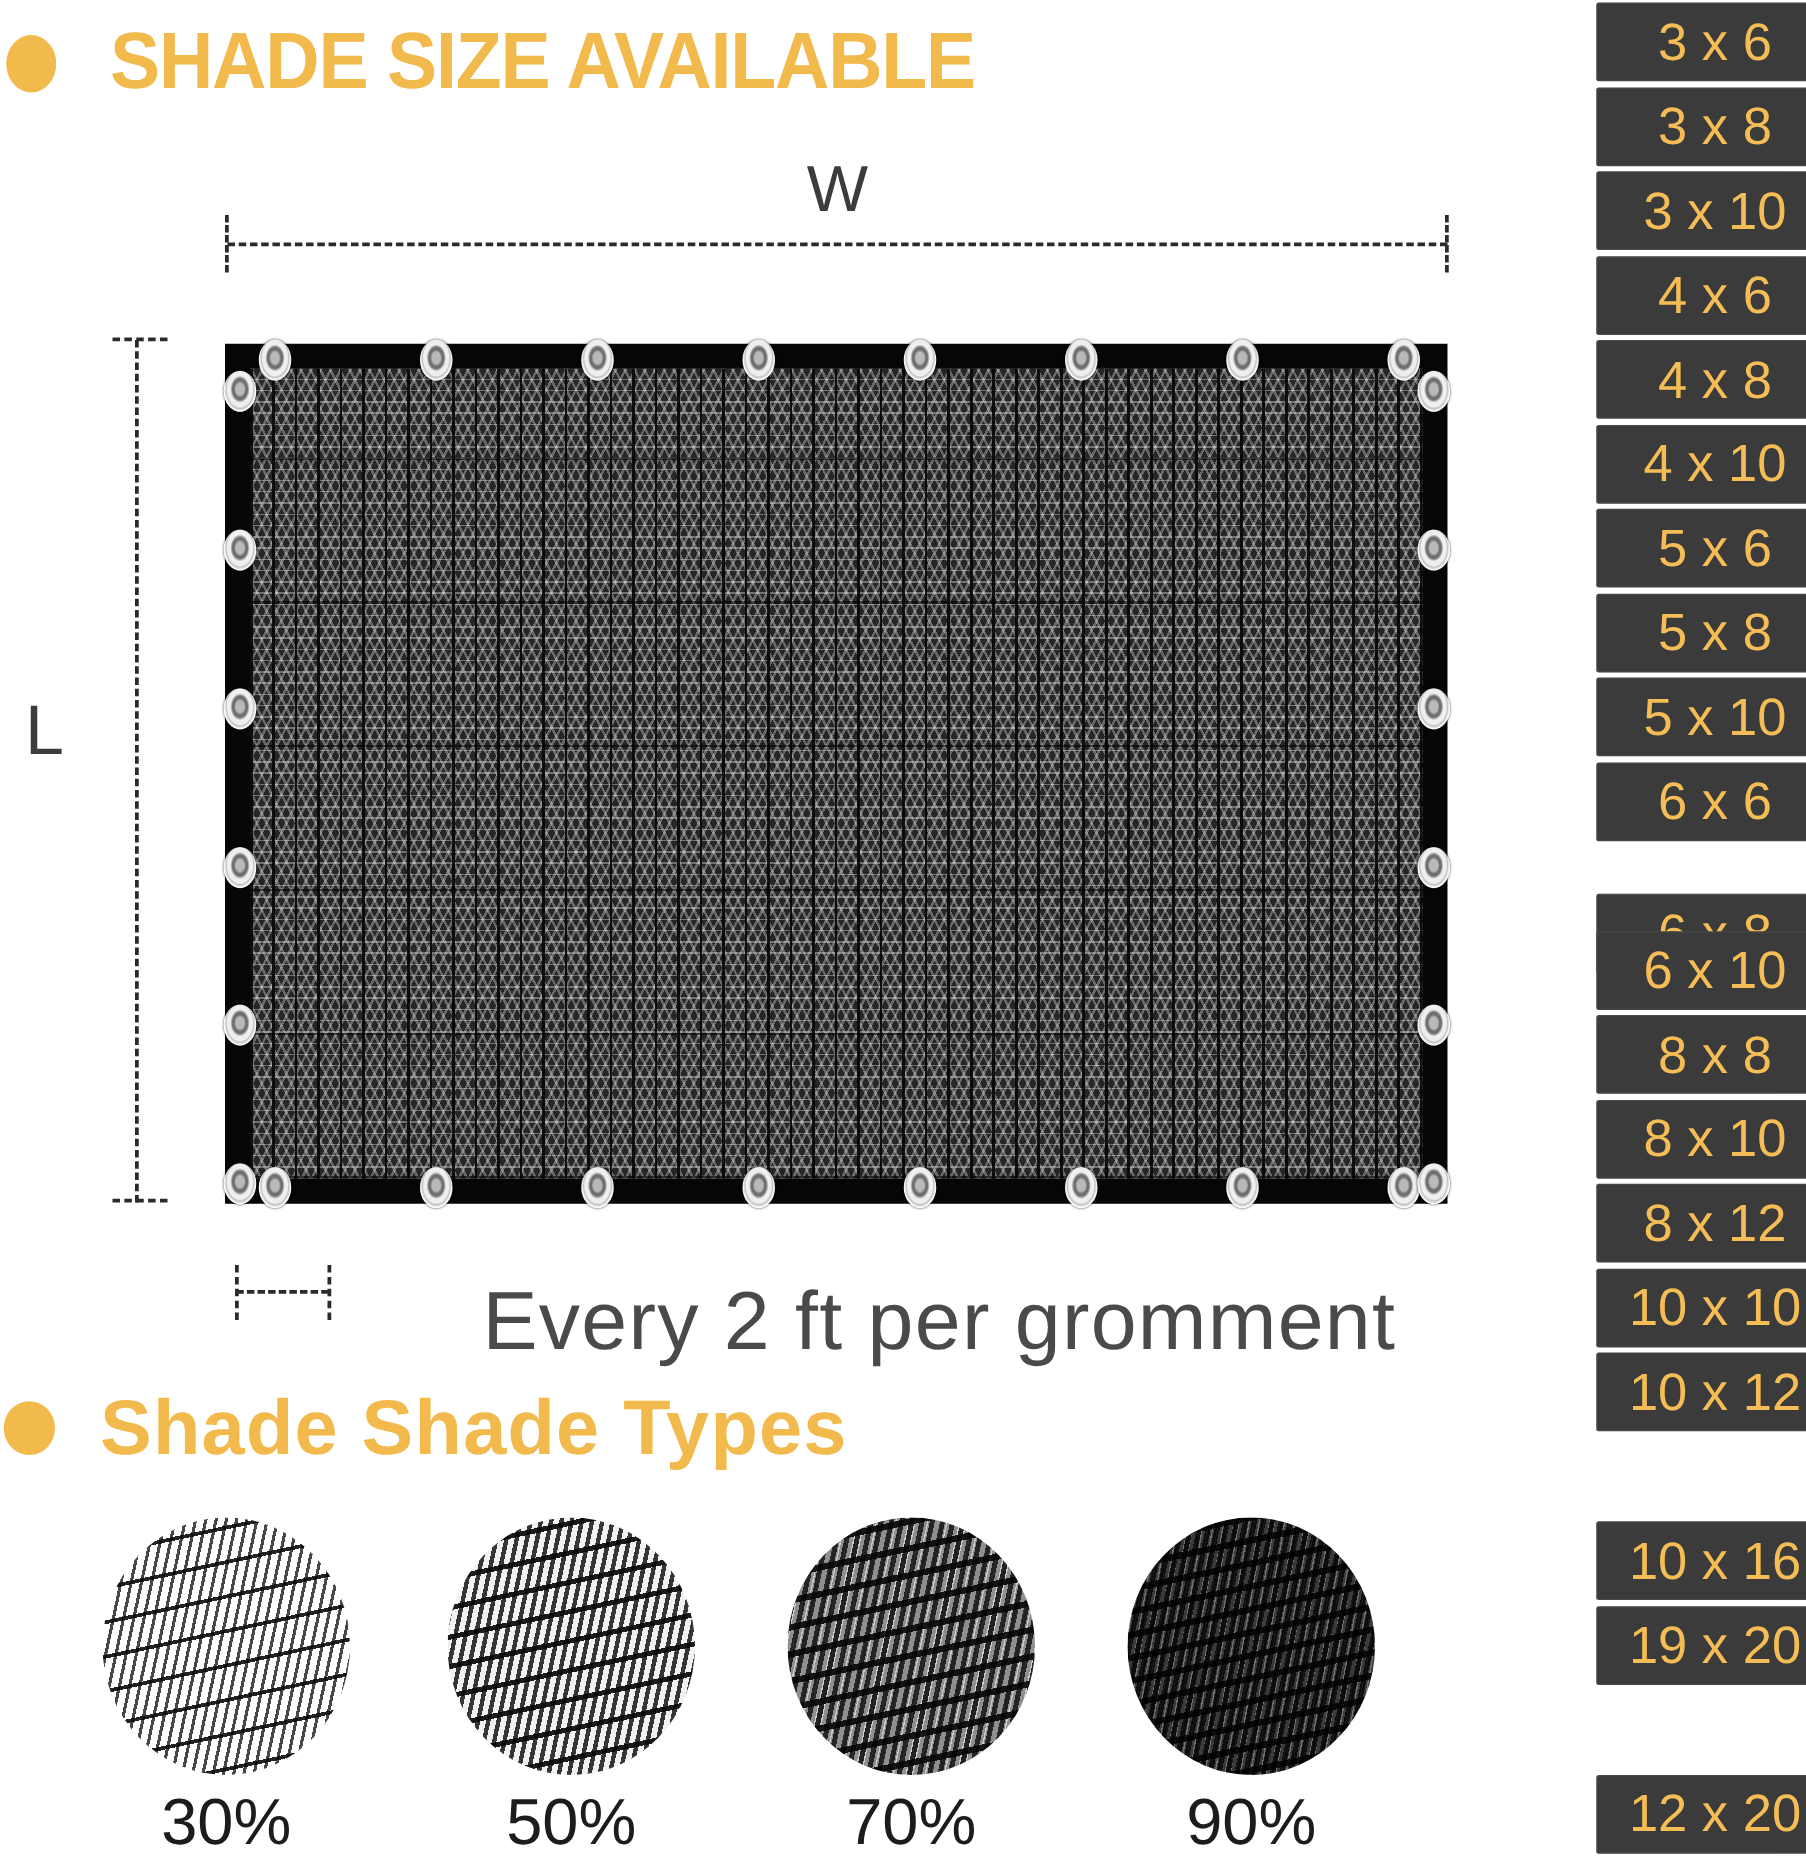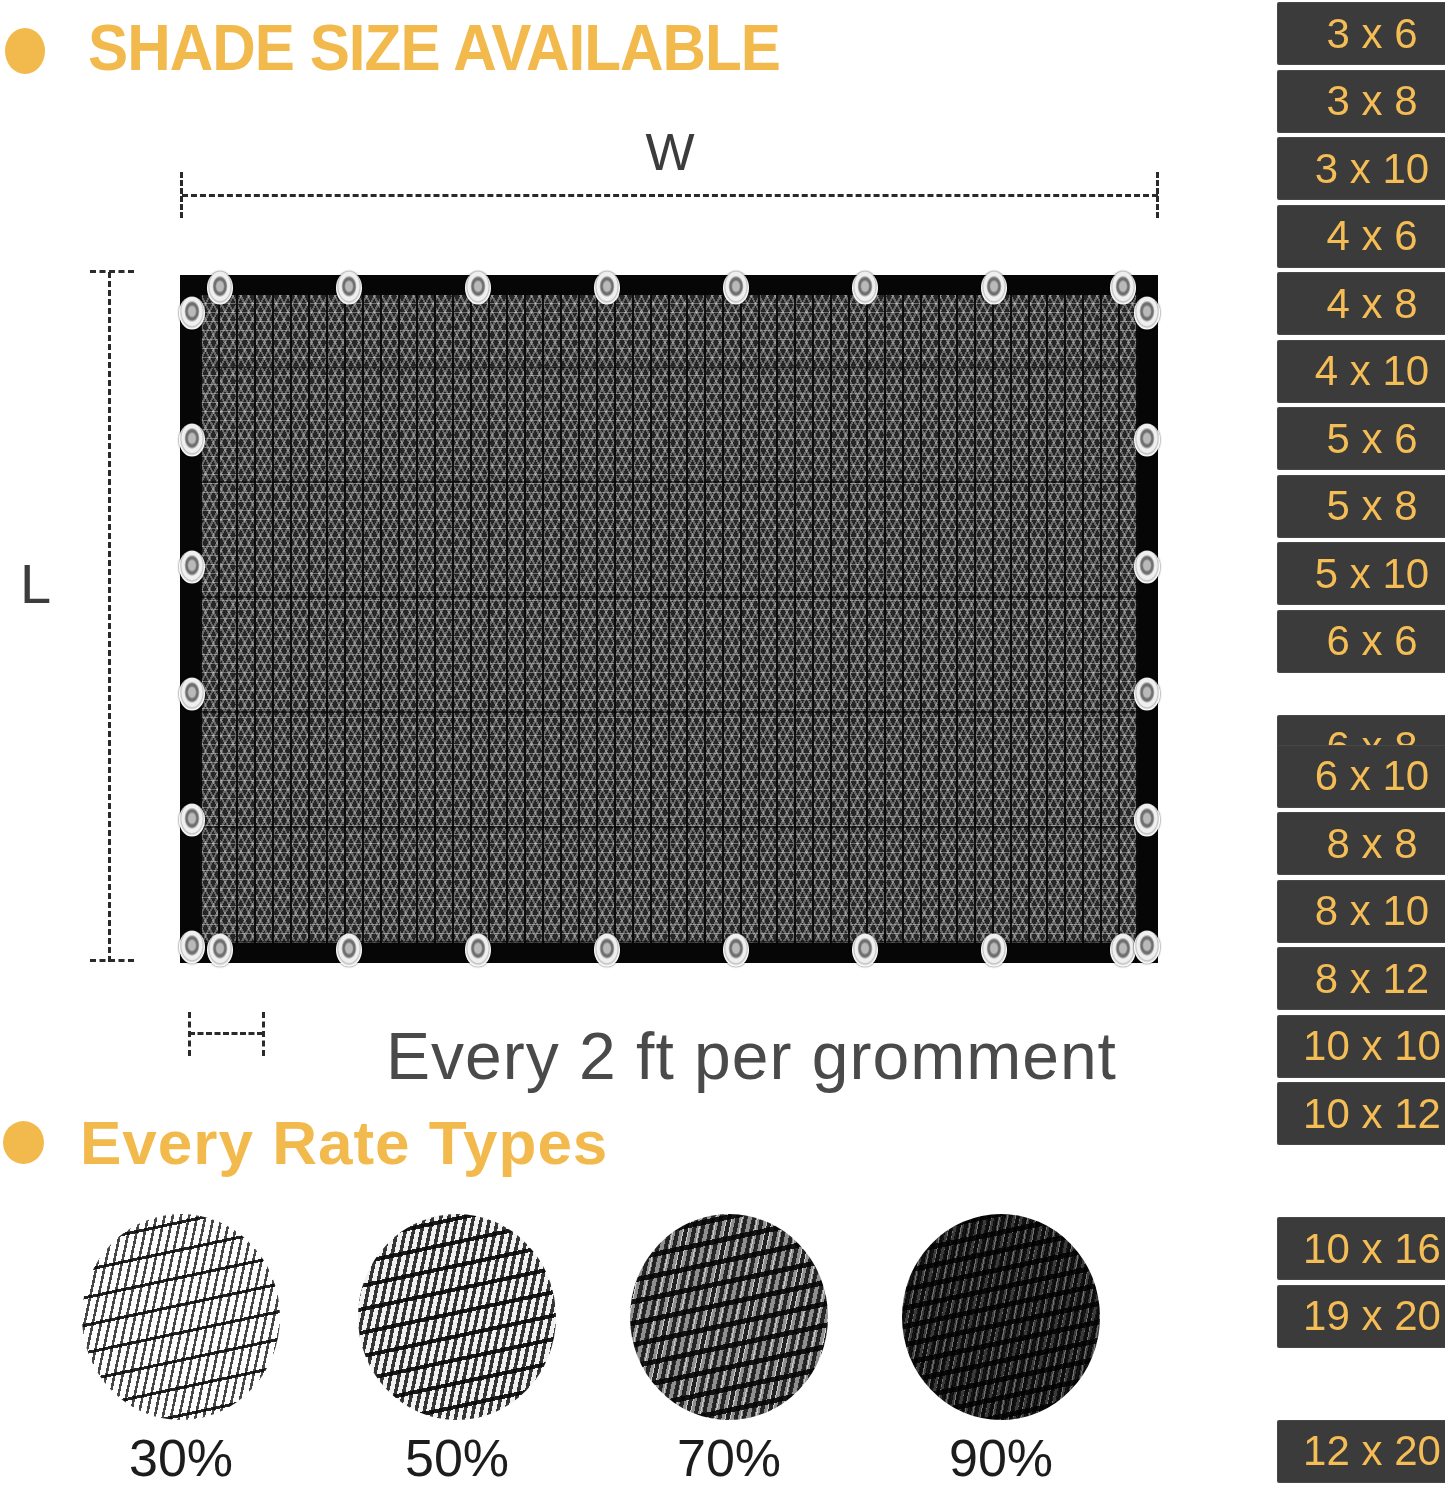--- a/index.html
+++ b/index.html
@@ -129,21 +129,21 @@
   <div id="net">
     <div id="mesh"></div>
   </div>
 
   <div class="dash-v" id="g-tick-l"></div>
   <div class="dash-v" id="g-tick-r"></div>
   <div class="dash-h" id="g-line"></div>
   <div id="g-note">Every 2 ft per gromment</div>
 
   <div class="bullet" id="dot2"></div>
-  <h2 class="title" id="h2">Every Rate Types</h2>
+  <h2 class="title" id="h2">Shade Shade Types</h2>
 
   <div id="rates">
       <div class="shade-circle rate-30" style="left: 181px; top: 1317px;"></div>
       <div class="percent" style="left: 181px;">30%</div>
       <div class="shade-circle rate-50" style="left: 457px; top: 1317px;"></div>
       <div class="percent" style="left: 457px;">50%</div>
       <div class="shade-circle rate-70" style="left: 729px; top: 1317px;"></div>
       <div class="percent" style="left: 729px;">70%</div>
       <div class="shade-circle rate-90" style="left: 1001px; top: 1317px;"></div>
       <div class="percent" style="left: 1001px;">90%</div>

